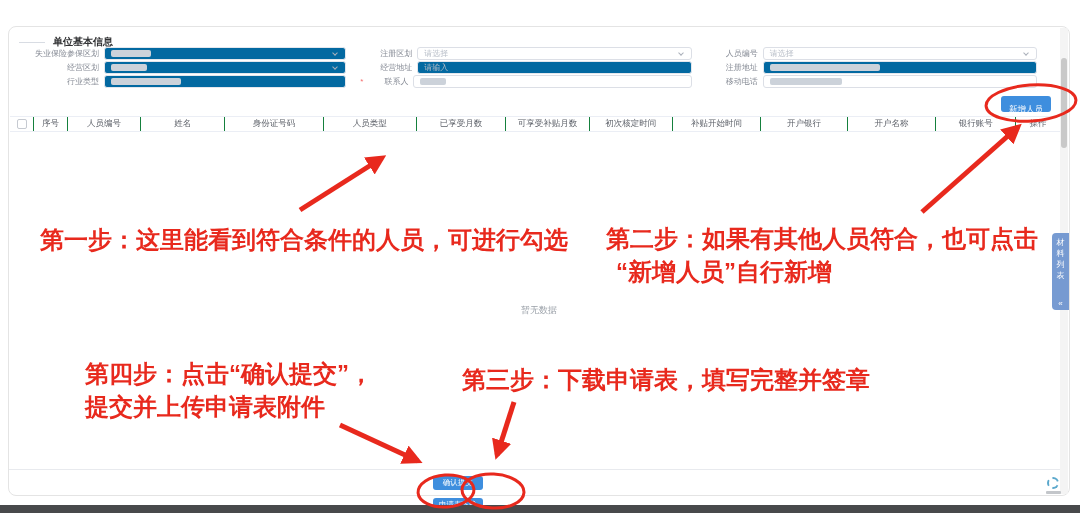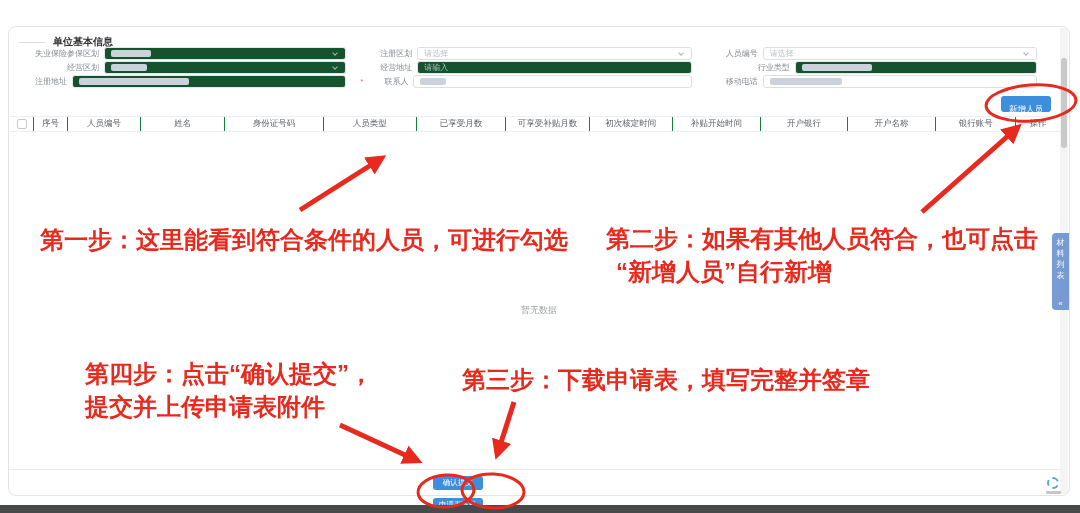--- a/index.html
+++ b/index.html
@@ -30,21 +30,21 @@
   .dash{width:26px;height:1px;background:#d8dce3;margin-right:8px;}
 
   .form-grid{position:absolute;top:20px;left:6px;right:18px;display:grid;
     grid-template-columns:1fr 1fr 1fr;row-gap:1px;}
   .f-cell{display:flex;align-items:center;height:13px;padding-right:14px;}
   .f-label{font-size:8px;color:#878c96;text-align:right;margin-right:5px;white-space:nowrap;flex:none;width:52px;}
   .c1 .f-label{width:84px;}
   .req{color:#f56c6c;font-size:8px;margin-right:1px;}
   .f-control{flex:1;height:13px;border:1px solid #dcdfe6;border-radius:3px;background:#fff;
     display:flex;align-items:center;padding:0 6px;position:relative;}
-  .f-control.disabled{background:#14532d;border-color:#e4e7ed;}
+  .f-control.disabled{background:#0369a1;border-color:#e4e7ed;}
   .f-value{font-size:8px;color:#b7bdc7;}
   .redact-bar{height:7px;border-radius:2px;background:#ccd2da;filter:blur(.7px);}
   .caret{position:absolute;right:8px;top:3px;width:4px;height:4px;
     border-right:1px solid #aab0ba;border-bottom:1px solid #aab0ba;transform:rotate(45deg);}
 
   .add-btn{position:absolute;top:69px;right:18px;height:15px;padding:8px 8px;background:var(--button-blue);
     color:#fff;font-size:8.5px;border:none;border-radius:3px;cursor:pointer;}
 
   .thead{position:absolute;top:89px;left:1px;right:9px;height:16px;display:flex;align-items:stretch;
     border-top:1px solid #ebeef5;border-bottom:1px solid #ebeef5;background:#fff;}
@@ -135,31 +135,31 @@
           <span class="redact-bar" style="width:36px"></span>
           <span class="caret"></span>
         </div>
       </div>
       <div class="f-cell">
         <label class="f-label">经营地址</label>
         <div class="f-control disabled">
           <span class="f-value">请输入</span>
         </div>
       </div>
+      <div class="f-cell">
+        <label class="f-label">注册地址</label>
+        <div class="f-control disabled">
+          <span class="redact-bar" style="width:110px"></span>
+        </div>
+      </div>
+
       <div class="f-cell c1">
         <label class="f-label">行业类型</label>
         <div class="f-control disabled">
           <span class="redact-bar" style="width:70px"></span>
-        </div>
-      </div>
-
-      <div class="f-cell">
-        <label class="f-label">注册地址</label>
-        <div class="f-control disabled">
-          <span class="redact-bar" style="width:110px"></span>
         </div>
       </div>
       <div class="f-cell">
         <span class="req">*</span>
         <label class="f-label" style="width:44px">联系人</label>
         <div class="f-control">
           <span class="redact-bar" style="width:26px"></span>
         </div>
       </div>
       <div class="f-cell">

